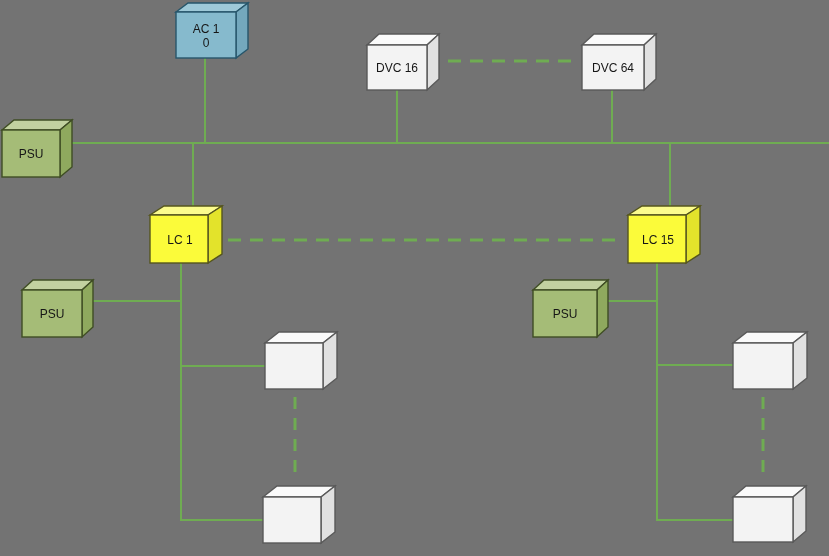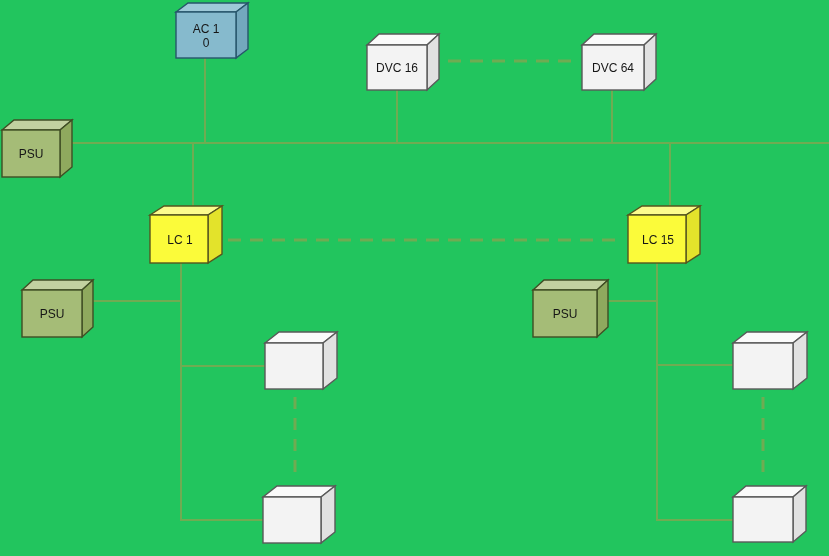--- a/index.html
+++ b/index.html
@@ -1,16 +1,16 @@
 <!DOCTYPE html>
 <html><head>
 <meta charset="utf-8">
 <style>
   html,body{margin:0;padding:0;background:#ffffff;}
-  .canvas{position:relative;width:829px;height:556px;background:#22c55e;overflow:hidden;}
+  .canvas{position:relative;width:829px;height:556px;background:#737373;overflow:hidden;}
   svg{display:block;}
   text{font-family:"Liberation Sans",sans-serif;font-size:12px;fill:#161616;text-anchor:middle;}
   .ac-label2{font-size:12px;}
   .conn{stroke:#6fac52;stroke-width:2;fill:none;}
   .conn-dashed{stroke:#6fac52;stroke-width:3;fill:none;stroke-dasharray:13 9;}
   .conn-dashed-v{stroke:#6fac52;stroke-width:3;fill:none;stroke-dasharray:12 9;}
   .bx-blue{stroke:#27566b;stroke-width:1.4;stroke-linejoin:miter;}
   .bx-green{stroke:#3f4d24;stroke-width:1.4;stroke-linejoin:miter;}
   .bx-yellow{stroke:#55551e;stroke-width:1.4;stroke-linejoin:miter;}
   .bx-gray{stroke:#595959;stroke-width:1.4;stroke-linejoin:miter;}

